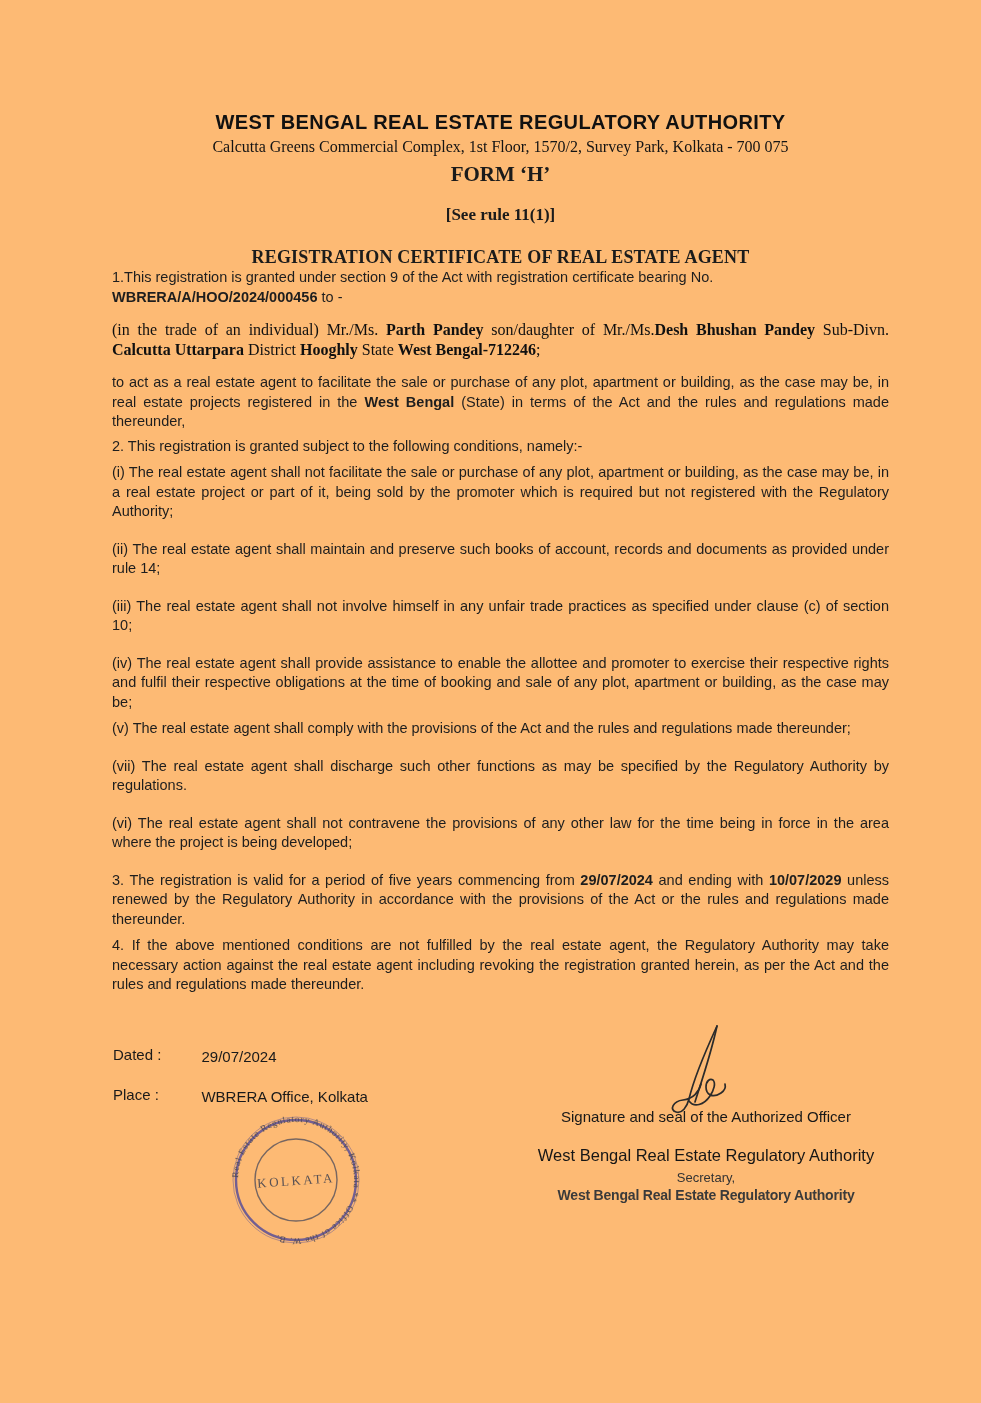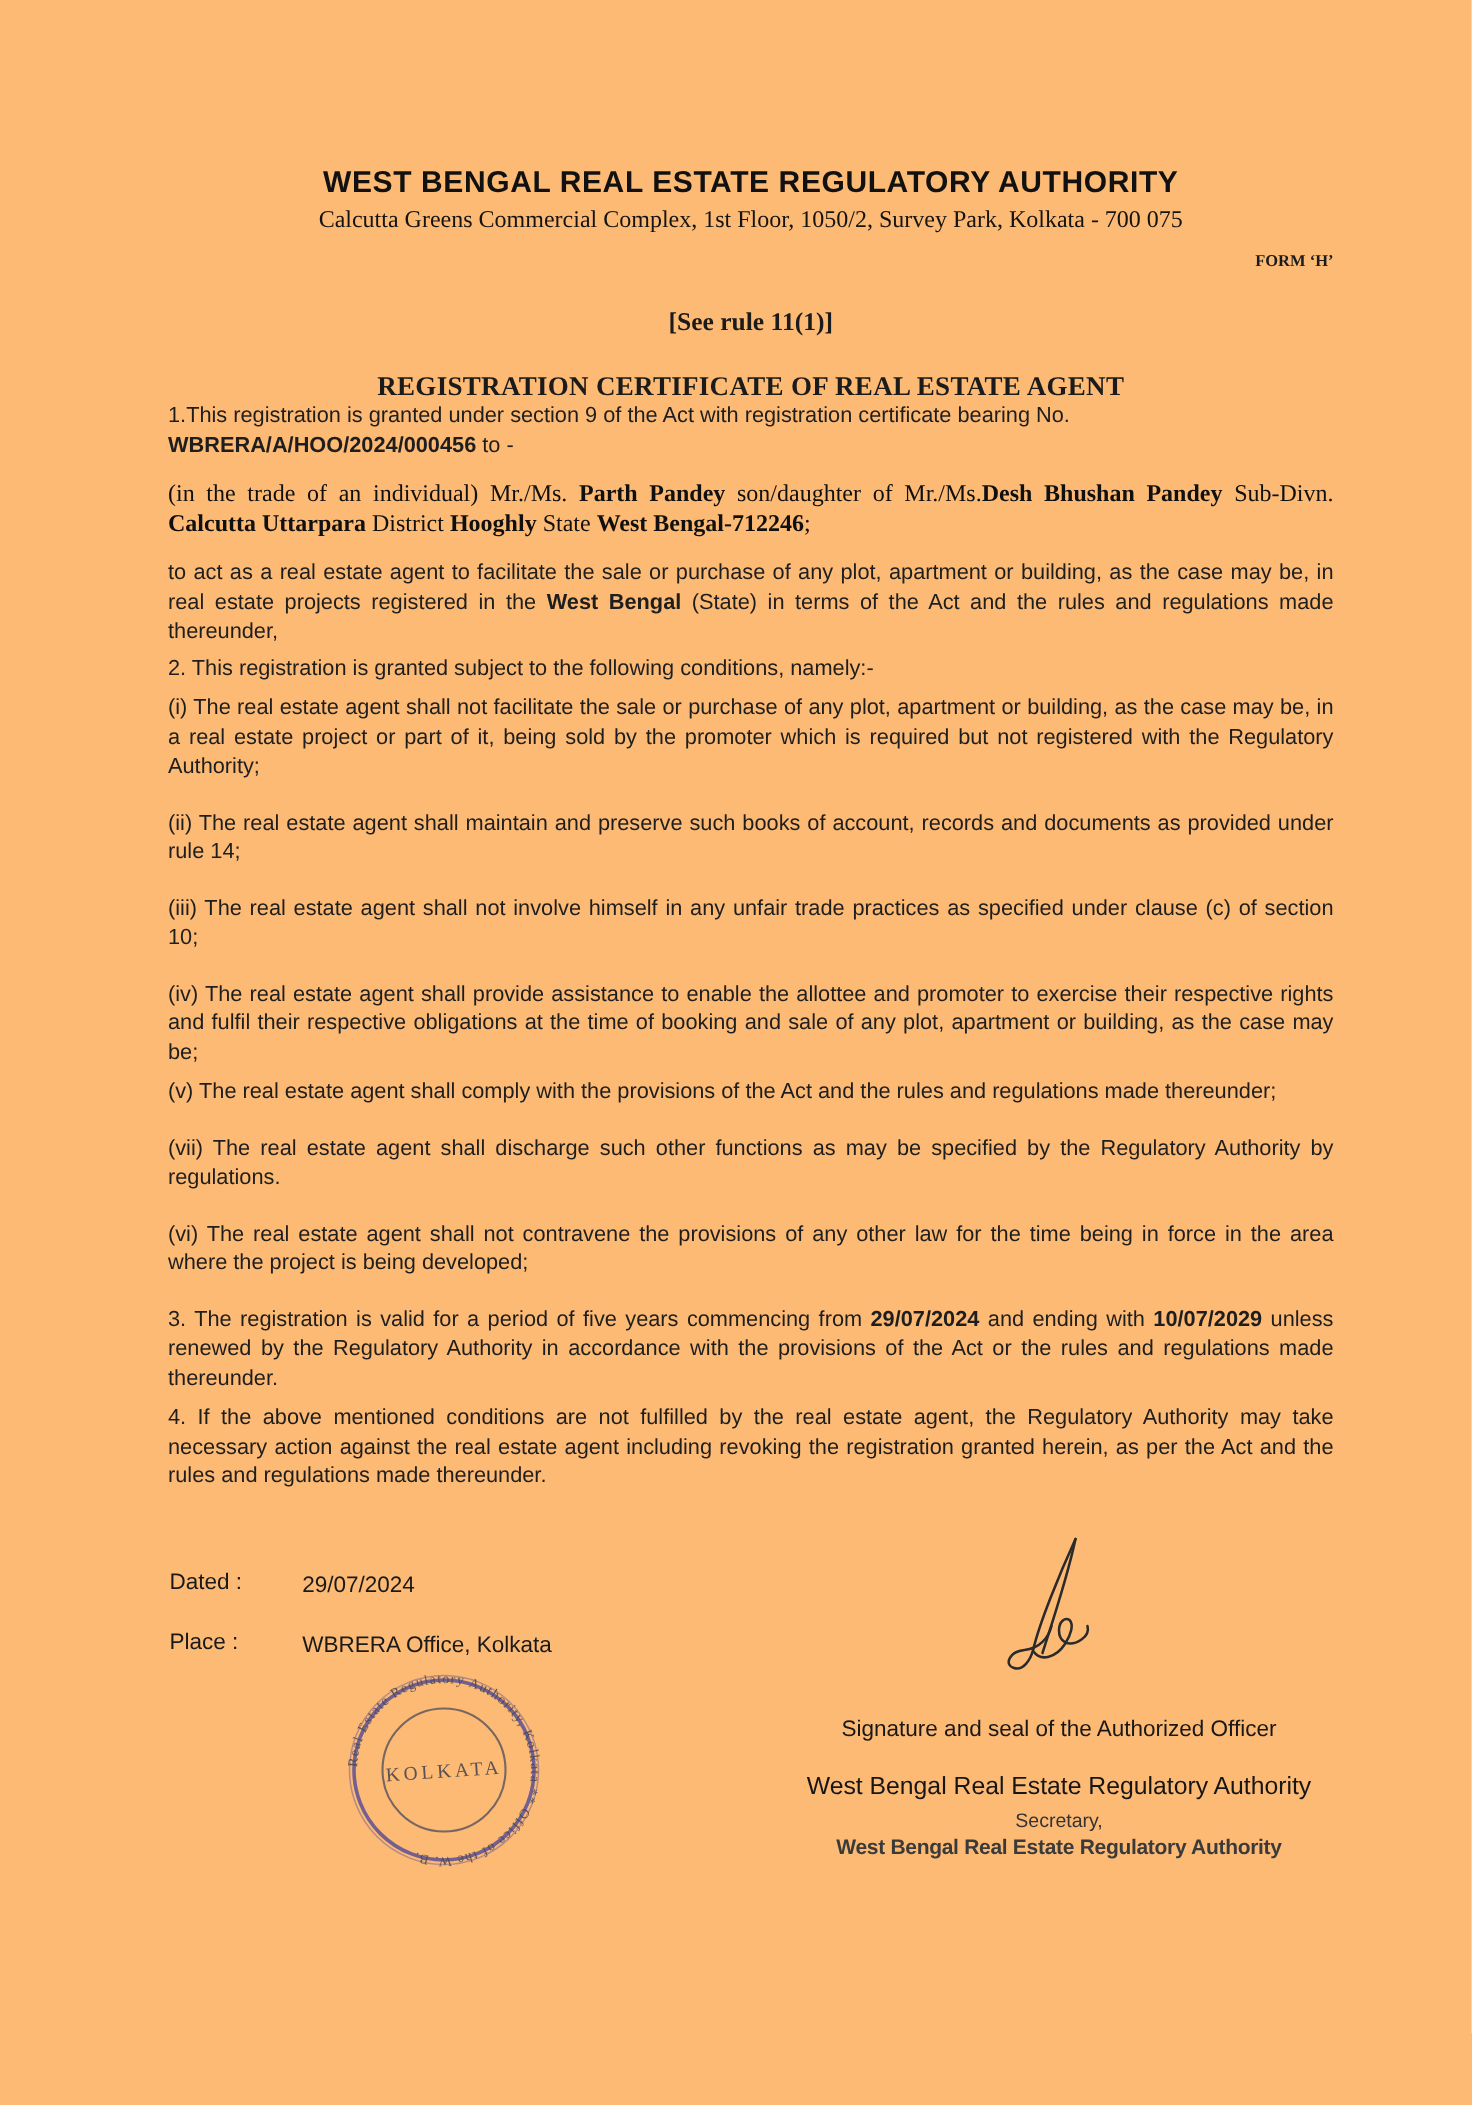--- a/index.html
+++ b/index.html
@@ -12,51 +12,51 @@
     overflow:hidden;
     margin:0 auto;
   }
   .content{padding:110px 92px 0 112px;}
   .center{text-align:center;}
   .serif{font-family:"Liberation Serif", serif;}
   .b{font-weight:bold;}
 
   .title{font-size:20px;font-weight:bold;letter-spacing:.4px;line-height:24px;color:#111;}
   .address{font-size:16px;line-height:20px;margin-top:3px;color:#141414;}
-  .formno{font-size:11px;font-weight:bold;line-height:21px;margin-top:7px;text-align:right;}
+  .formno{font-size:21px;font-weight:bold;line-height:21px;margin-top:7px;}
   .ruleref{font-size:17px;font-weight:bold;line-height:21px;margin-top:19px;}
   .certhead{font-size:18px;font-weight:bold;line-height:22px;margin-top:21px;letter-spacing:.2px;}
 
   p{margin:0;}
   .body-p{font-size:14.5px;line-height:19.5px;text-align:justify;color:#1e1e1e;}
   .serif-p{font-family:"Liberation Serif", serif;font-size:16px;line-height:20px;text-align:justify;color:#101010;}
   .mt13{margin-top:13px;} .mt5{margin-top:5px;} .mt17{margin-top:7px;} .mt18{margin-top:18px;}
   .nojust{text-align:left;}
 
   .footer-abs{position:absolute;}
   .kv-label{font-size:15px;color:#1a1a1a;display:inline-block;width:84px;}
   .kv-value{font-size:15px;color:#1a1a1a;position:relative;top:2px;}
 
   .sig-block{position:absolute;left:520px;top:1108px;width:372px;text-align:center;}
-  .sig-caption{font-size:15px;color:#181818;margin-top:36px;}
+  .sig-caption{font-size:15px;color:#181818;}
   .sig-authority{font-size:16.5px;color:#161616;margin-top:21px;}
   .sig-secretary{font-size:13px;color:#333;margin-top:5px;}
   .sig-stamp{font-size:14px;font-weight:600;color:#3a3a3a;margin-top:2px;letter-spacing:-.2px;}
 
   .seal{position:absolute;left:221px;top:1105px;width:150px;height:150px;}
   .signature{position:absolute;left:645px;top:1022px;width:92px;height:95px;}
 </style>
 </head>
 <body>
 
 <div class="page">
   <div class="content">
 
     <div class="center title">WEST BENGAL REAL ESTATE REGULATORY AUTHORITY</div>
-    <div class="center address serif">Calcutta Greens Commercial Complex, 1st Floor, 1050/2, Survey Park, Kolkata - 700 075</div>
+    <div class="center address serif">Calcutta Greens Commercial Complex, 1st Floor, 1570/2, Survey Park, Kolkata - 700 075</div>
     <div class="center formno serif">FORM ‘H’</div>
     <div class="center ruleref serif">[See rule 11(1)]</div>
     <div class="center certhead serif">REGISTRATION CERTIFICATE OF REAL ESTATE AGENT</div>
 
     <p class="body-p nojust"><span>1.This registration is granted under section 9 of the Act with registration certificate bearing No.</span><br>
       <span class="b">WBRERA/A/HOO/2024/000456</span><span> to -</span>
     </p>
 
     <p class="serif-p mt13"><span>(in the trade of an individual) Mr./Ms. </span><span class="b">Parth Pandey</span><span> son/daughter of Mr./Ms.</span><span class="b">Desh Bhushan Pandey</span><span> Sub-Divn. </span><span class="b">Calcutta Uttarpara</span><span> District </span><span class="b">Hooghly</span><span> State </span><span class="b">West Bengal-712246</span><span>;</span></p>
 

